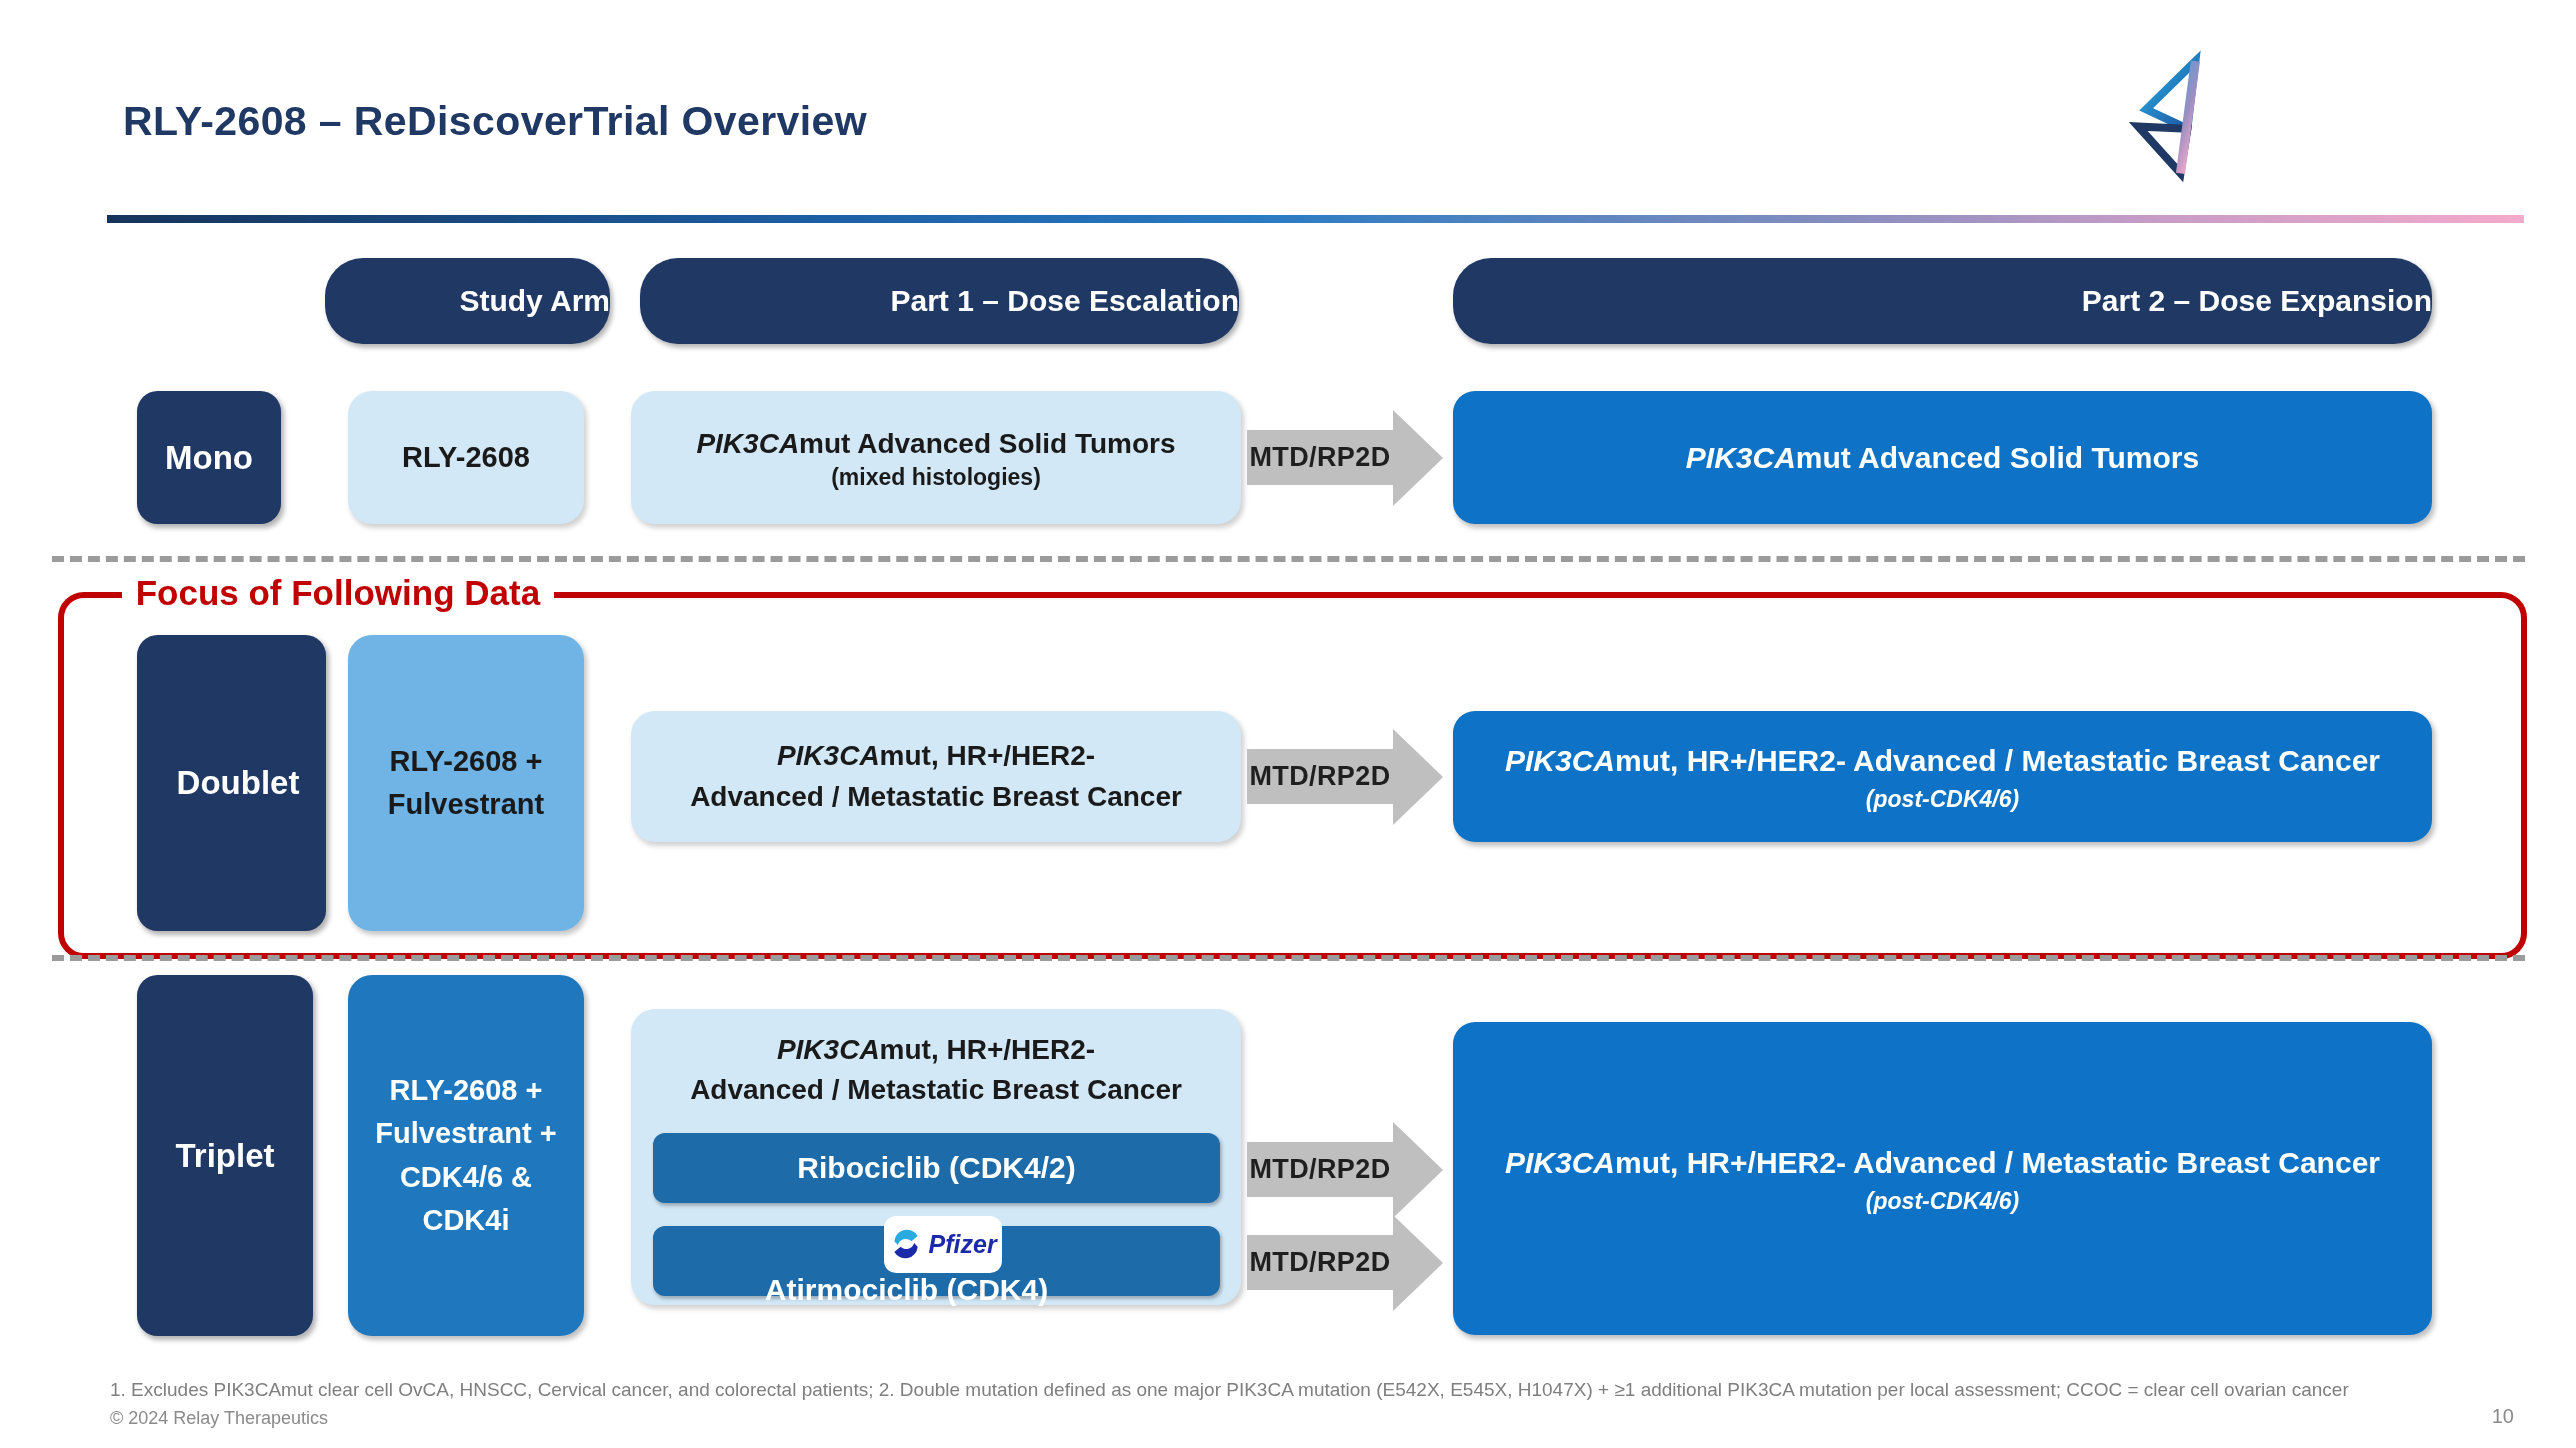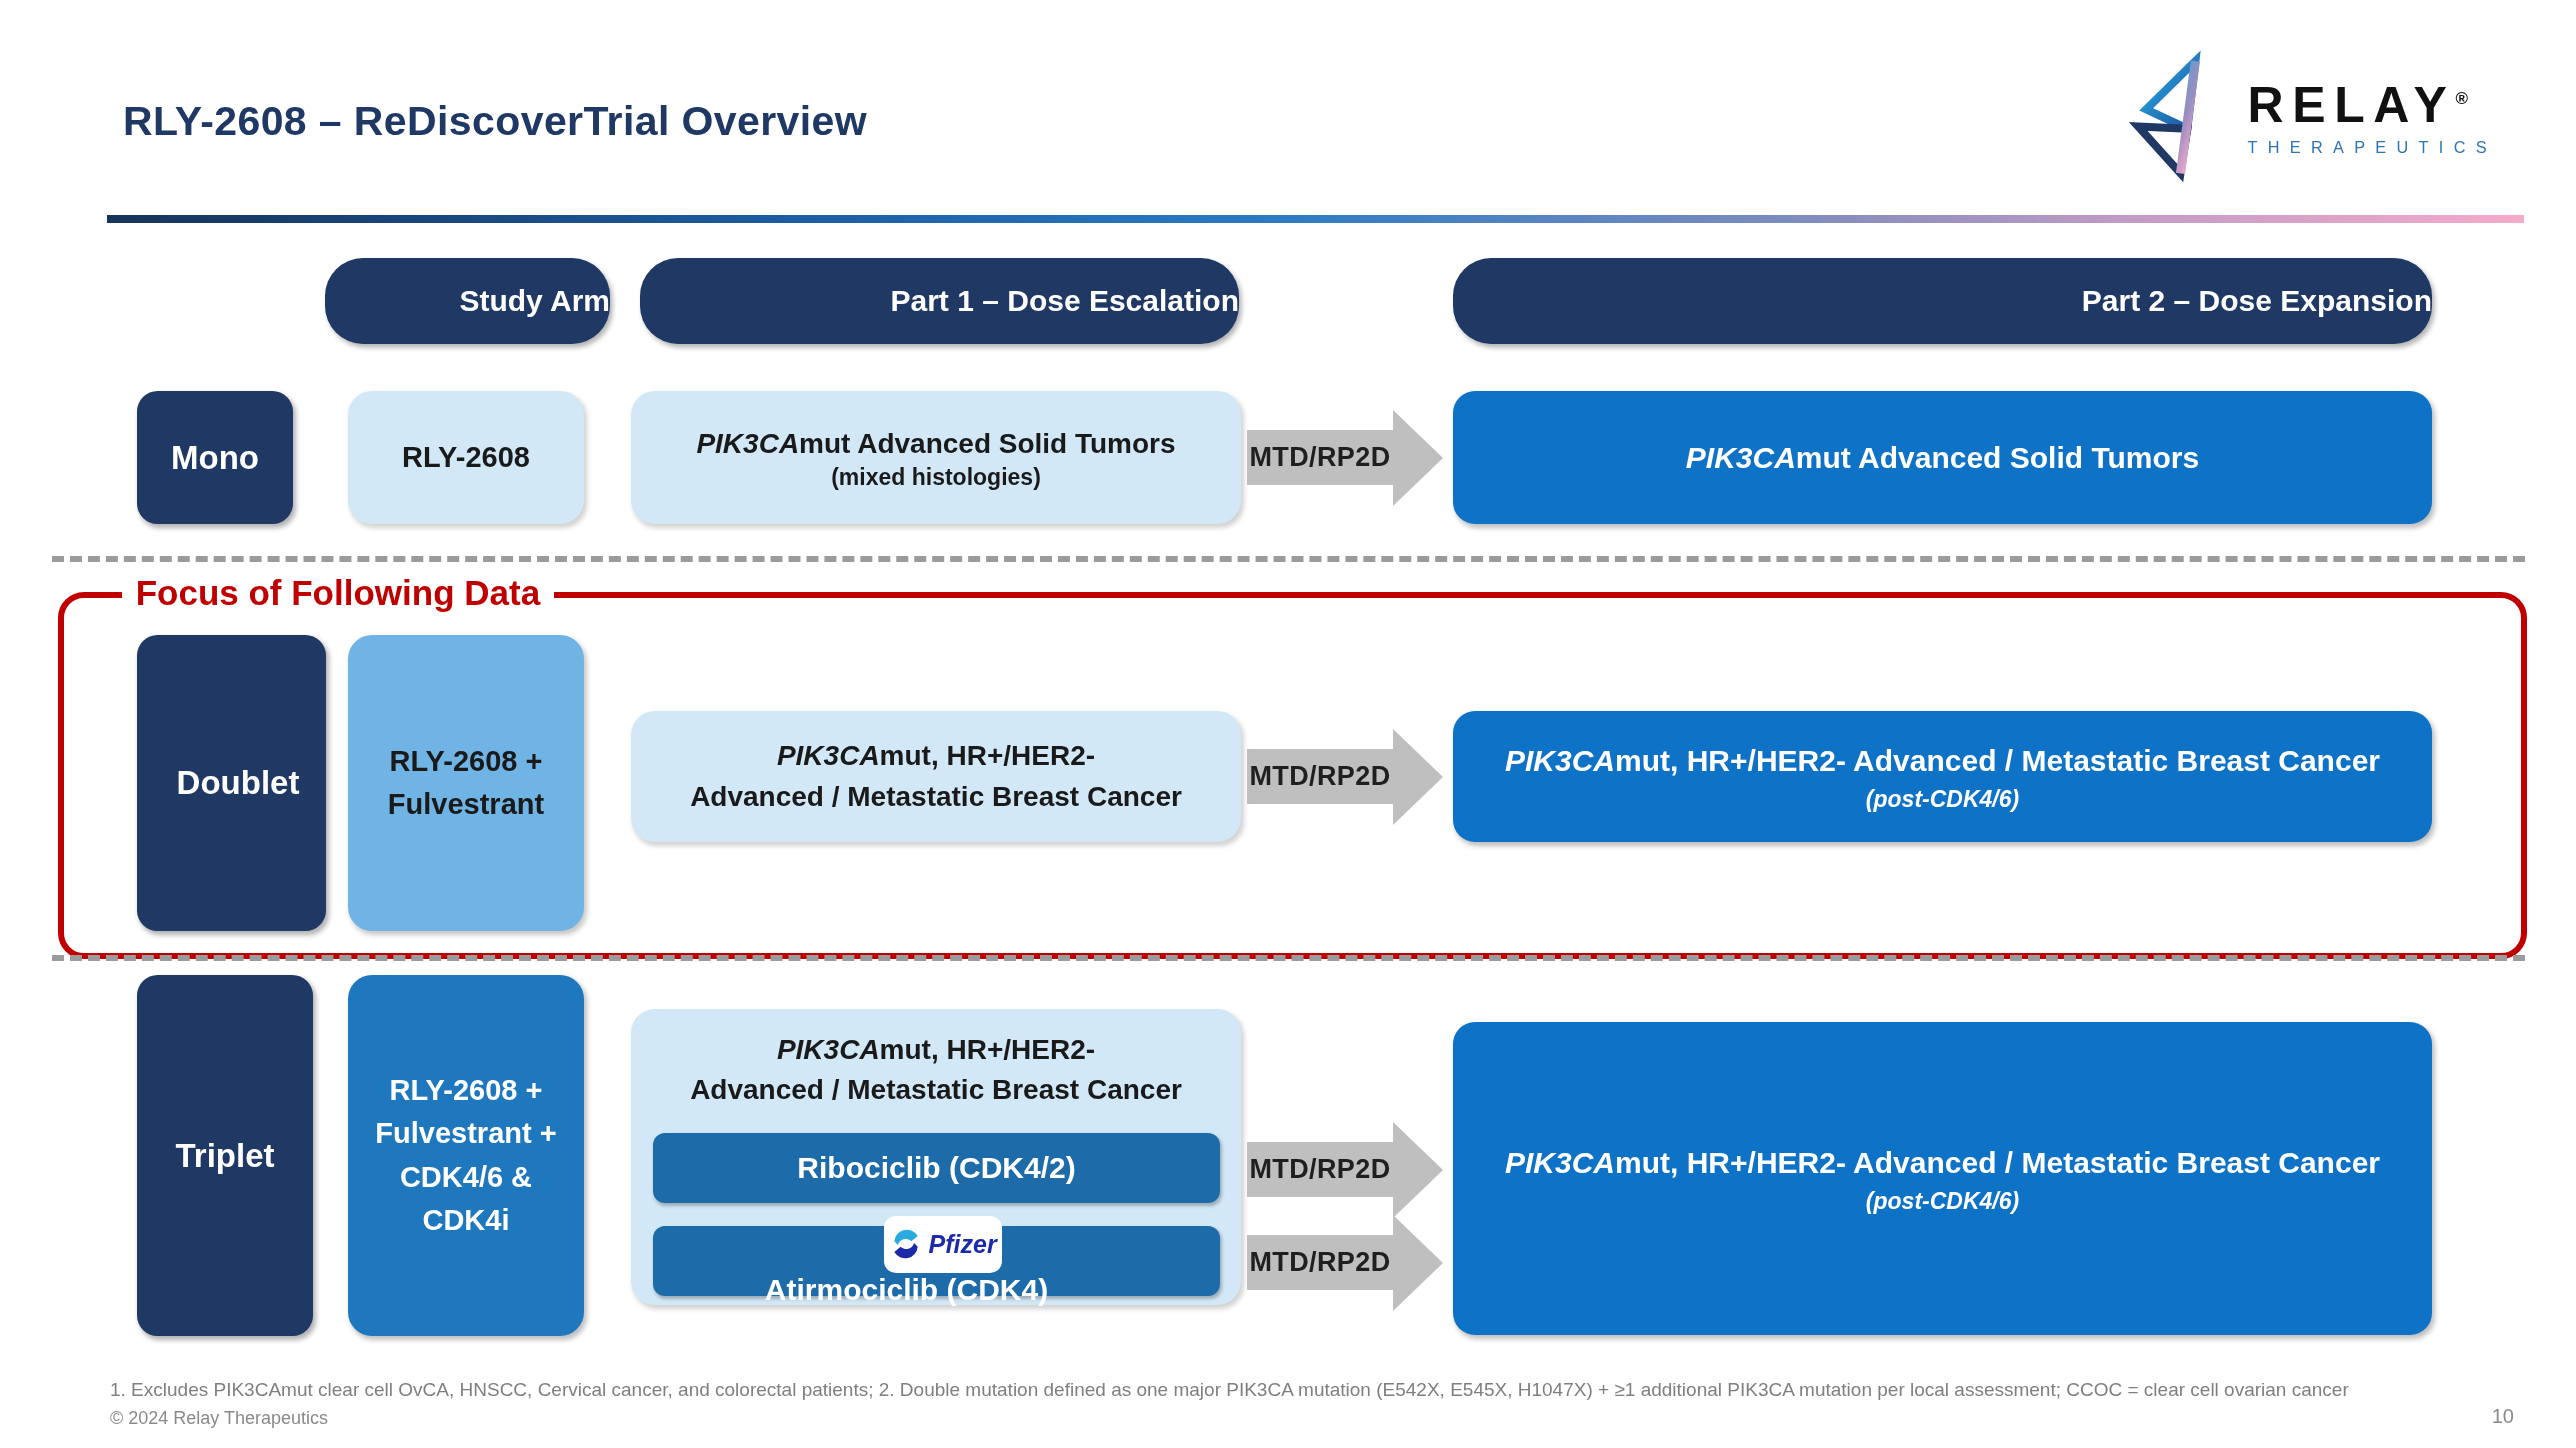--- a/index.html
+++ b/index.html
@@ -87,39 +87,35 @@
       <linearGradient id="lg2" x1="0" y1="0" x2="0.4" y2="1">
         <stop offset="0" stop-color="#4D9FD6"></stop>
           <stop offset="0.55" stop-color="#9B8EC1"></stop>
           <stop offset="1" stop-color="#F4AACB"></stop>
       </linearGradient>
     </defs>
     <path d="M58 7 L15 49 L51 66 Z" fill="none" stroke="url(#lg1)" stroke-width="7" stroke-linejoin="miter"></path>
     <path d="M8 64 L51 66 L45 105 Z" fill="none" stroke="#1F3864" stroke-width="7" stroke-linejoin="miter"></path>
     <path d="M58 7 L45 105" fill="none" stroke="url(#lg2)" stroke-width="8"></path>
   </svg>
-  <div class="logo-text">
-    <div class="logo-brand"><span>RELAY</span><span class="logo-reg">®</span></div>
-    <div class="logo-sub">THERAPEUTICS</div>
-  </div>
 </div>
 
 <div class="abs grad-rule"></div>
 
 <div class="abs pill pill-study">
     <span>Study Arm</span>
   </div>
 <div class="abs pill pill-part1">
     <span>Part 1 – Dose Escalation</span>
   </div>
 <div class="abs pill pill-part2">
     <span>Part 2 – Dose Expansion</span>
   </div>
 
-<div class="abs navybox" style="left:137px;top:391px;width:156px;height:133px;">
+<div class="abs navybox" style="left:137px;top:391px;width:144px;height:133px;">
   <span>Mono</span>
 </div>
 <div class="abs lightbox" style="left:348px;top:391px;width:236px;height:133px;font-size:29px;">
   <span>RLY-2608</span>
 </div>
 <div class="abs lightbox" style="left:631px;top:391px;width:610px;height:133px;">
   <div class="b1"><span class="gene">PIK3CA</span><span>mut Advanced Solid Tumors</span></div>
   <div class="sub-b">(mixed histologies)</div>
 </div>
 <div class="abs arrow" style="left:1247px;top:430px;">

